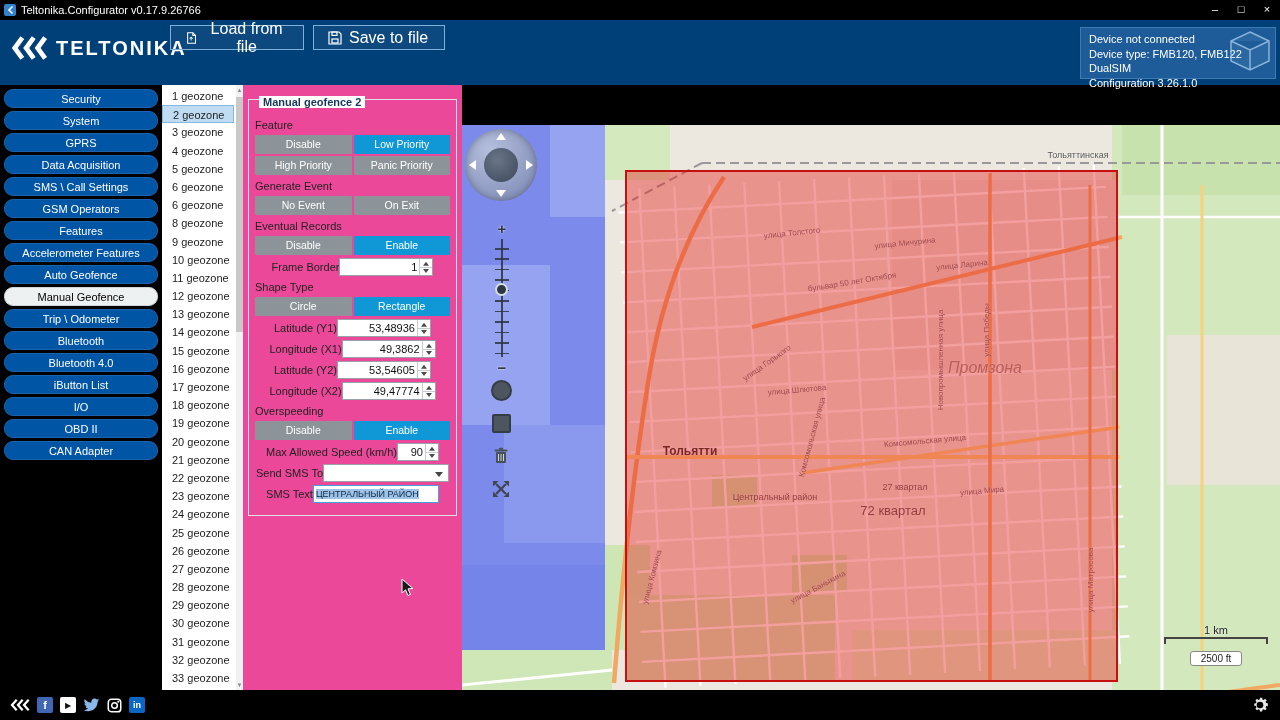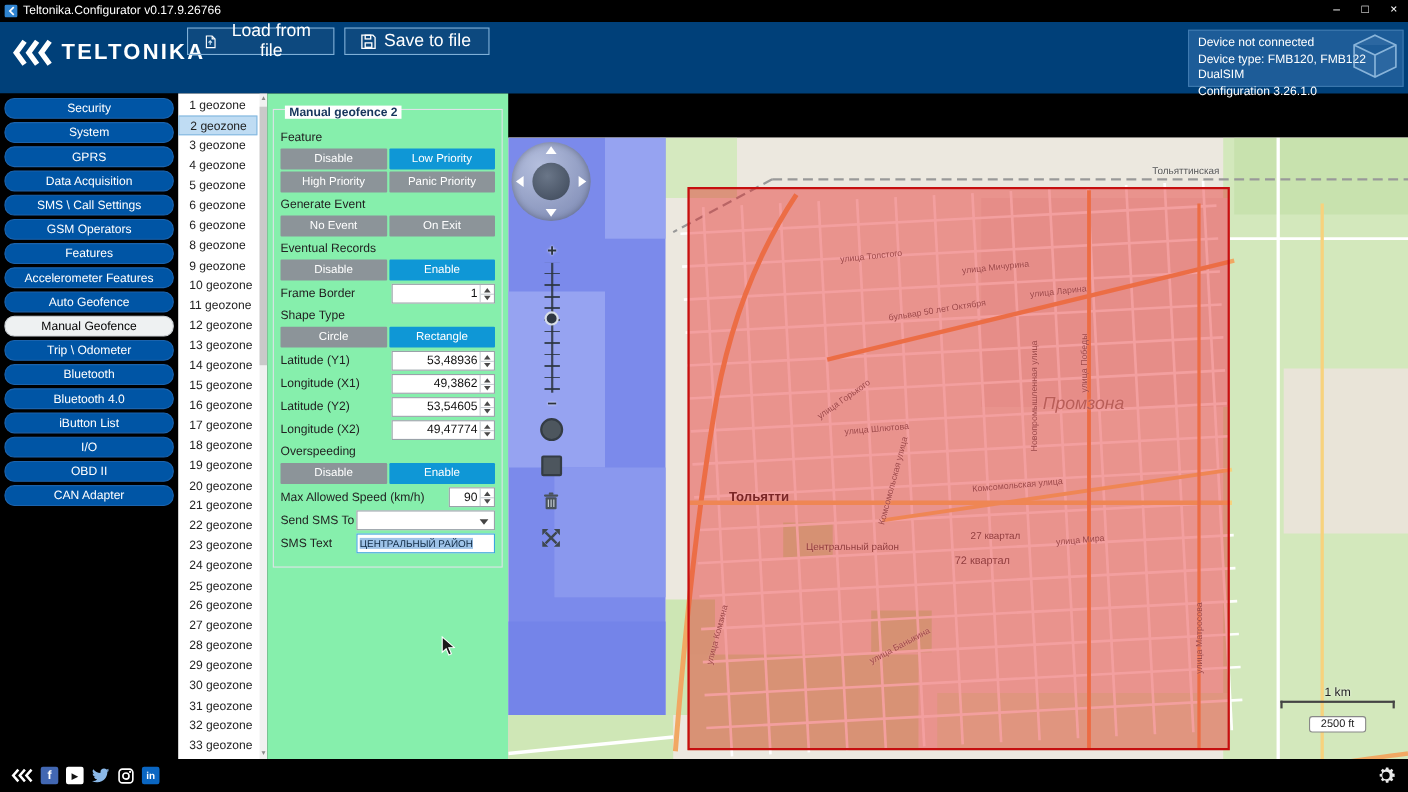--- a/index.html
+++ b/index.html
@@ -32,31 +32,31 @@
             border-radius:9px;color:#fff;font-size:11px;line-height:18px;text-align:center;box-sizing:border-box;}
   .side-btn.sel{background:#eef1f2;border-color:#cfd4d8;color:#000;}
   
   .geozones{position:absolute;left:162px;top:0;width:81px;height:100%;background:#fff;box-sizing:border-box;padding-top:2px;overflow:hidden;}
   .gz-item{height:18.2px;line-height:18.2px;padding-left:10px;font-size:11px;color:#222;box-sizing:border-box;}
   .gz-item.sel{background:var(--selection-blue);border:1px solid #86b9e0;width:72px;}
   .gz-scroll{position:absolute;right:0;top:0;width:7px;height:100%;background:#f1f1f1;}
   .gz-arrow{position:absolute;right:0;width:7px;height:10px;font-size:6px;color:#8a8a8a;text-align:center;line-height:10px;}
   .gz-thumb{position:absolute;right:0;top:12px;width:7px;height:235px;background:#c9c9c9;}
   
-  .panel{position:absolute;left:243px;top:0;width:219px;height:100%;background:#86efac;box-sizing:border-box;padding:14px 4px 0;}
+  .panel{position:absolute;left:243px;top:0;width:219px;height:100%;background:#ec4899;box-sizing:border-box;padding:14px 4px 0;}
   .groupbox{position:relative;border:1px solid #dfe3e8;margin:0 1px;padding:0 6px 12px;}
   .gb-title{position:relative;top:-8px;display:inline-block;background:#fff;padding:0 4px;margin-left:4px;
             color:#17365d;font-weight:bold;font-size:11px;}
   .p-rows{margin-top:-4px;}
   .p-label{font-size:11px;color:#222;display:block;margin:5px 0 2px;height:14px;}
   .tgl-row{display:flex;gap:2px;margin:2px 0;height:19px;}
   .tgl{flex:1;background:var(--toggle-gray);color:#fff;font-size:10.5px;line-height:19px;text-align:center;border-radius:1px;
        white-space:nowrap;overflow:hidden;}
   .tgl.on{background:var(--accent-blue);}
-  .p-row{display:flex;justify-content:space-between;align-items:center;margin-top:3px;height:18px;}
+  .p-row{display:flex;justify-content:center;align-items:center;margin-top:3px;height:18px;}
   .f-label{font-size:11px;color:#222;white-space:nowrap;}
   .num-box{position:relative;width:94px;height:18px;border:1px solid #9aa2a9;box-sizing:border-box;background:#fff;}
   .num-box.narrow{width:42px;}
   .num-val{position:absolute;right:15px;top:0;line-height:16px;font-size:11px;color:#111;}
   .spin{position:absolute;right:0;top:0;bottom:0;width:12px;border-left:1px solid #c6ccd1;display:flex;flex-direction:column;}
   .spin i{flex:1;position:relative;}
   .spin i + i{border-top:1px solid #c6ccd1;}
   .spin i.u::after{content:"";position:absolute;left:50%;top:50%;transform:translate(-50%,-60%);
                    border:3px solid transparent;border-bottom:4px solid #4a4a4a;}
   .spin i.d::after{content:"";position:absolute;left:50%;top:50%;transform:translate(-50%,-30%);
@@ -417,21 +417,21 @@
         <span class="map-label" style="left: 478px; top: 235px; font-size: 8px; color: rgb(106, 106, 106); transform: translate(-50%, -50%) rotate(-90deg);">Новопромышленная улица</span>
         <span class="map-label" style="left: 305px; top: 238px; font-size: 8px; color: rgb(106, 106, 106); transform: translate(-50%, -50%) rotate(-35deg);">улица Горького</span>
         <span class="map-label" style="left: 335px; top: 265px; font-size: 8px; color: rgb(106, 106, 106); transform: translate(-50%, -50%) rotate(-5deg);">улица Шлютова</span>
         <span class="map-label" style="left: 523px; top: 243px; font-size: 16px; color: rgb(154, 141, 131); transform: translate(-50%, -50%); font-style: italic;">Промзона</span>
         <span class="map-label" style="left: 350px; top: 312px; font-size: 8px; color: rgb(106, 106, 106); transform: translate(-50%, -50%) rotate(-75deg);">Комсомольская улица</span>
         <span class="map-label" style="left: 463px; top: 316px; font-size: 8px; color: rgb(106, 106, 106); transform: translate(-50%, -50%) rotate(-5deg);">Комсомольская улица</span>
         <span class="map-label" style="left: 228px; top: 326px; font-size: 12px; color: rgb(46, 46, 46); transform: translate(-50%, -50%); font-weight: bold;">Тольятти</span>
         <span class="map-label" style="left: 443px; top: 362px; font-size: 9px; color: rgb(85, 85, 85); transform: translate(-50%, -50%);">27 квартал</span>
         <span class="map-label" style="left: 520px; top: 366px; font-size: 8px; color: rgb(106, 106, 106); transform: translate(-50%, -50%) rotate(-5deg);">улица Мира</span>
         <span class="map-label" style="left: 313px; top: 372px; font-size: 9px; color: rgb(85, 85, 85); transform: translate(-50%, -50%);">Центральный район</span>
-        <span class="map-label" style="left: 431px; top: 385px; font-size: 10px; color: rgb(85, 85, 85); transform: translate(-50%, -50%);">72 квартал</span>
+        <span class="map-label" style="left: 431px; top: 385px; font-size: 13px; color: rgb(85, 85, 85); transform: translate(-50%, -50%);">72 квартал</span>
         <span class="map-label" style="left: 190px; top: 452px; font-size: 8px; color: rgb(106, 106, 106); transform: translate(-50%, -50%) rotate(-75deg);">улица Комзина</span>
         <span class="map-label" style="left: 356px; top: 462px; font-size: 8px; color: rgb(106, 106, 106); transform: translate(-50%, -50%) rotate(-28deg);">улица Баныкина</span>
         <span class="map-label" style="left: 628px; top: 455px; font-size: 8px; color: rgb(106, 106, 106); transform: translate(-50%, -50%) rotate(-90deg);">улица Матросова</span>
         <span class="map-label" style="left: 673px; top: 577px; font-size: 8px; color: rgb(106, 106, 106); transform: translate(-50%, -50%) rotate(-4deg);">улица Громовой</span>
       </div>
 
     <div class="geofence"></div>
 
     <div class="pan-wheel">
       <i class="pw-arrow up"></i>

